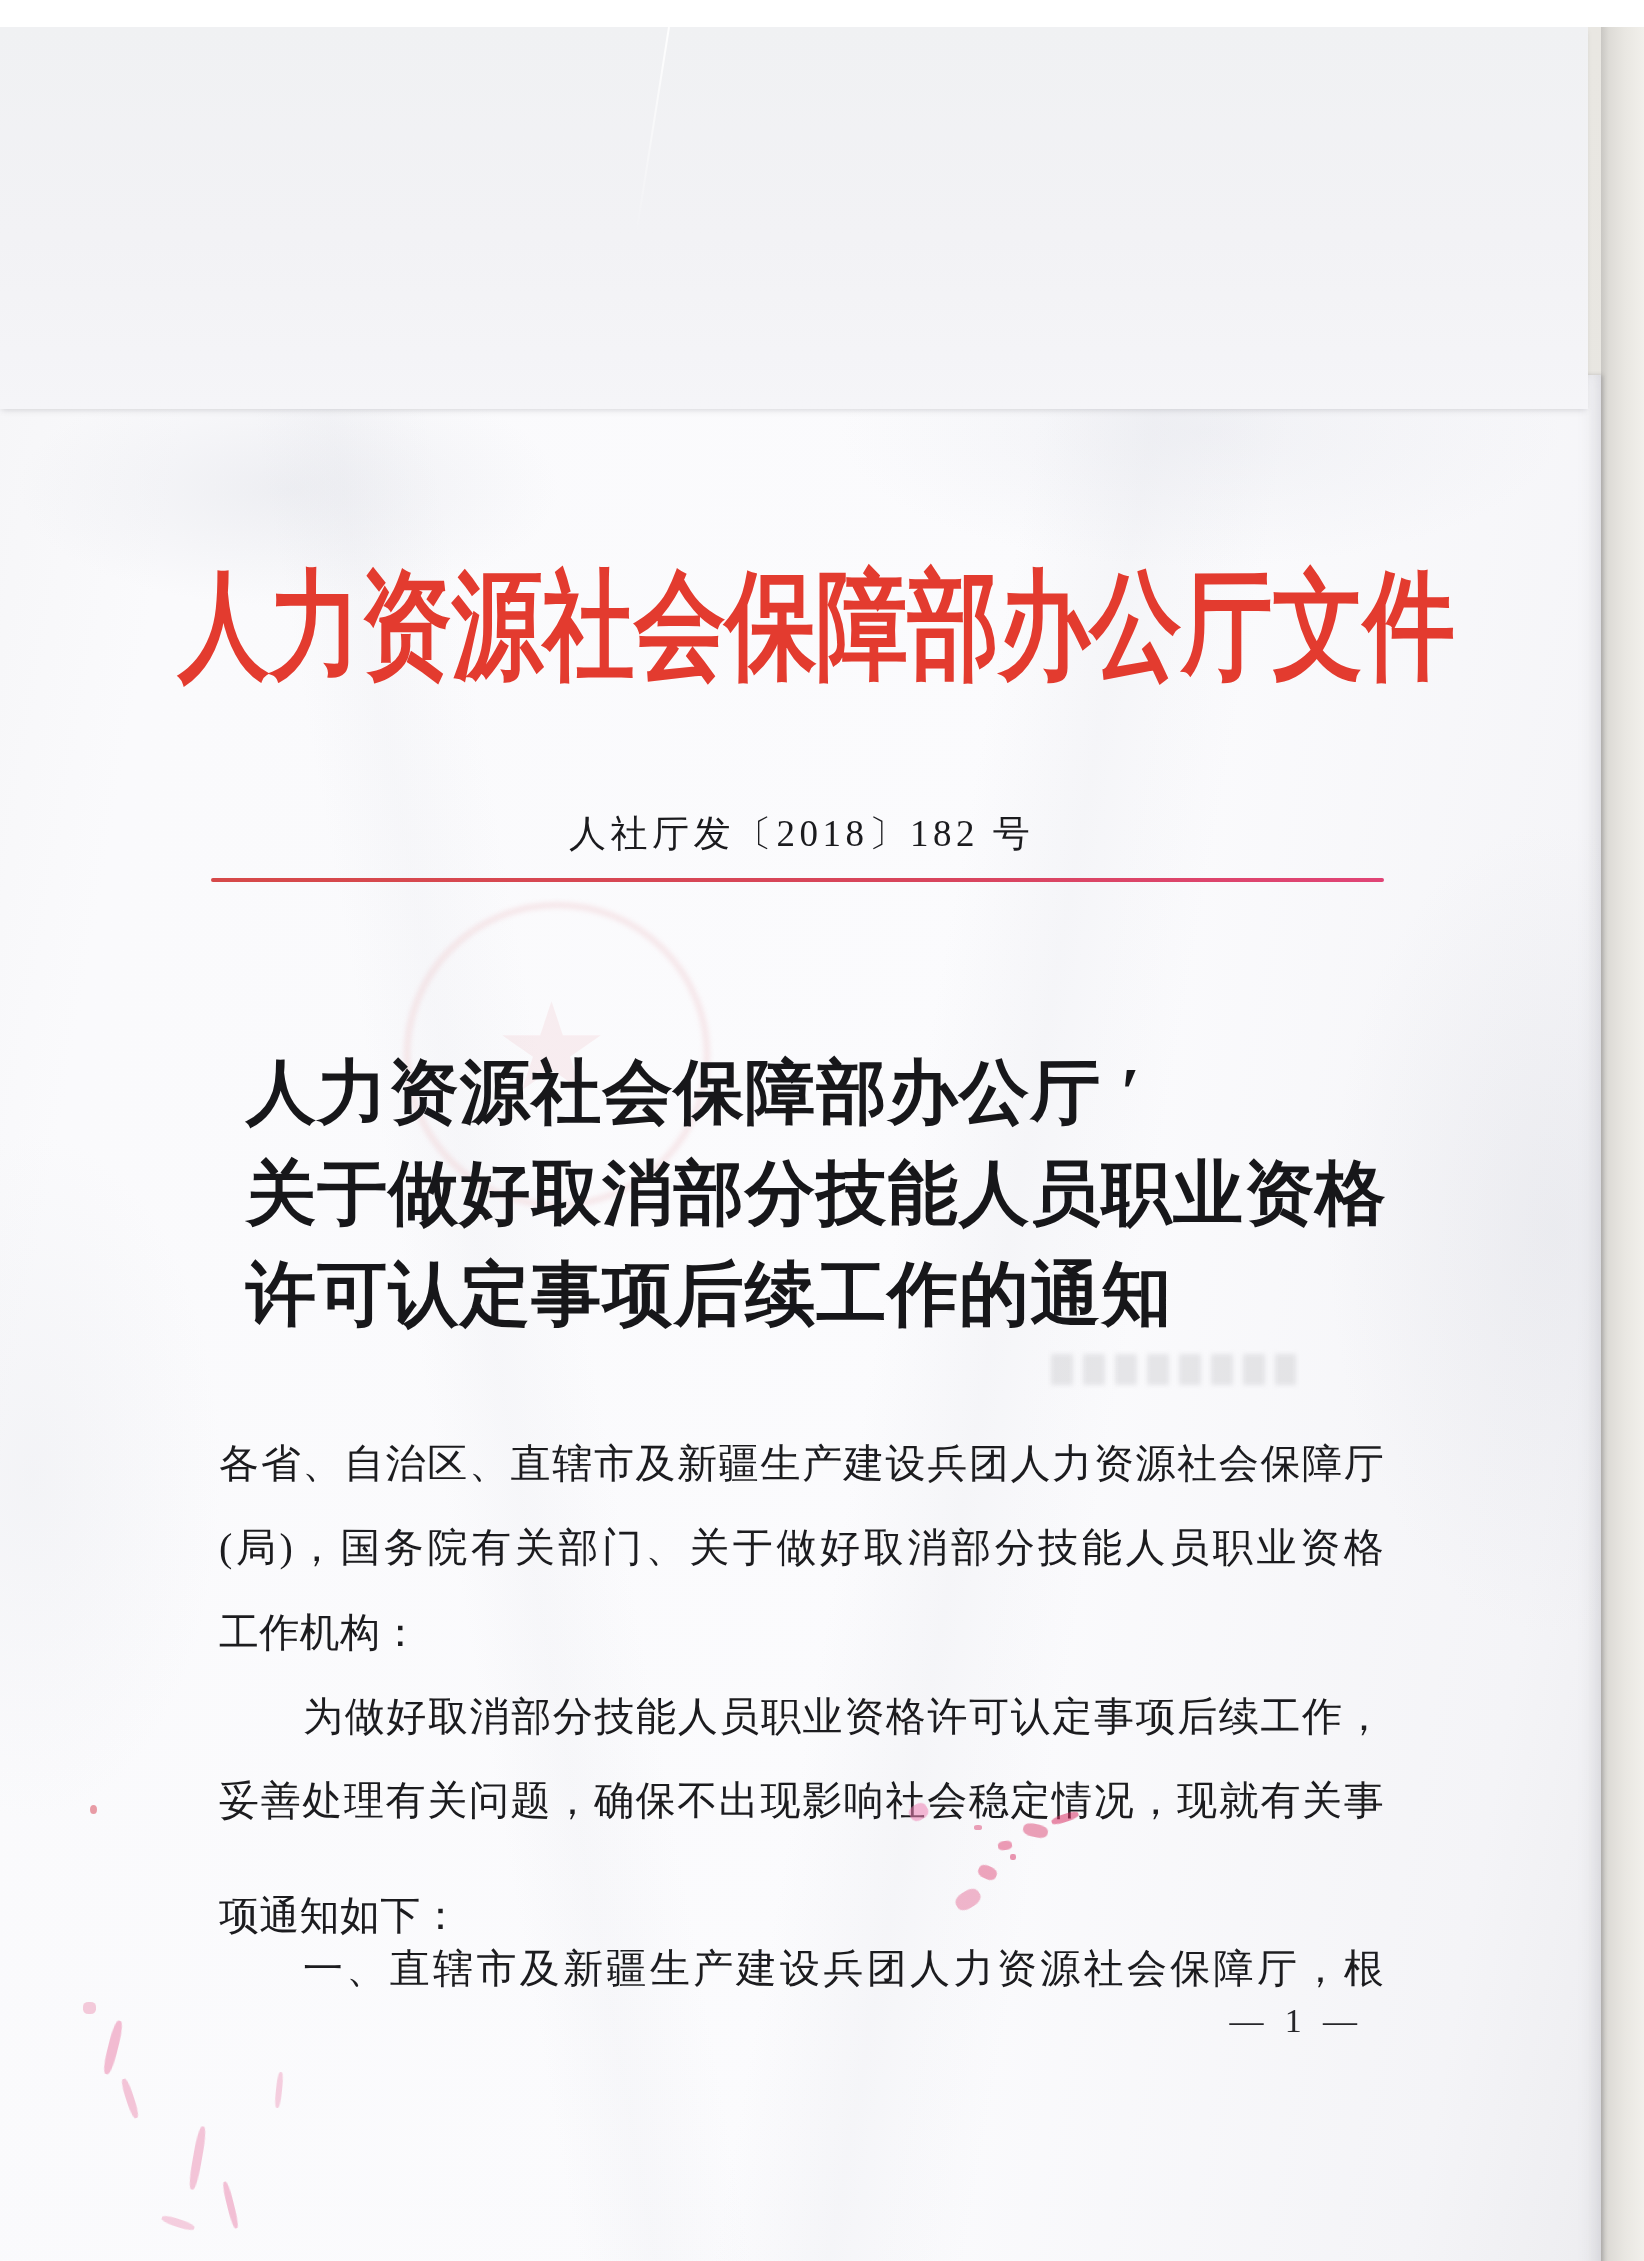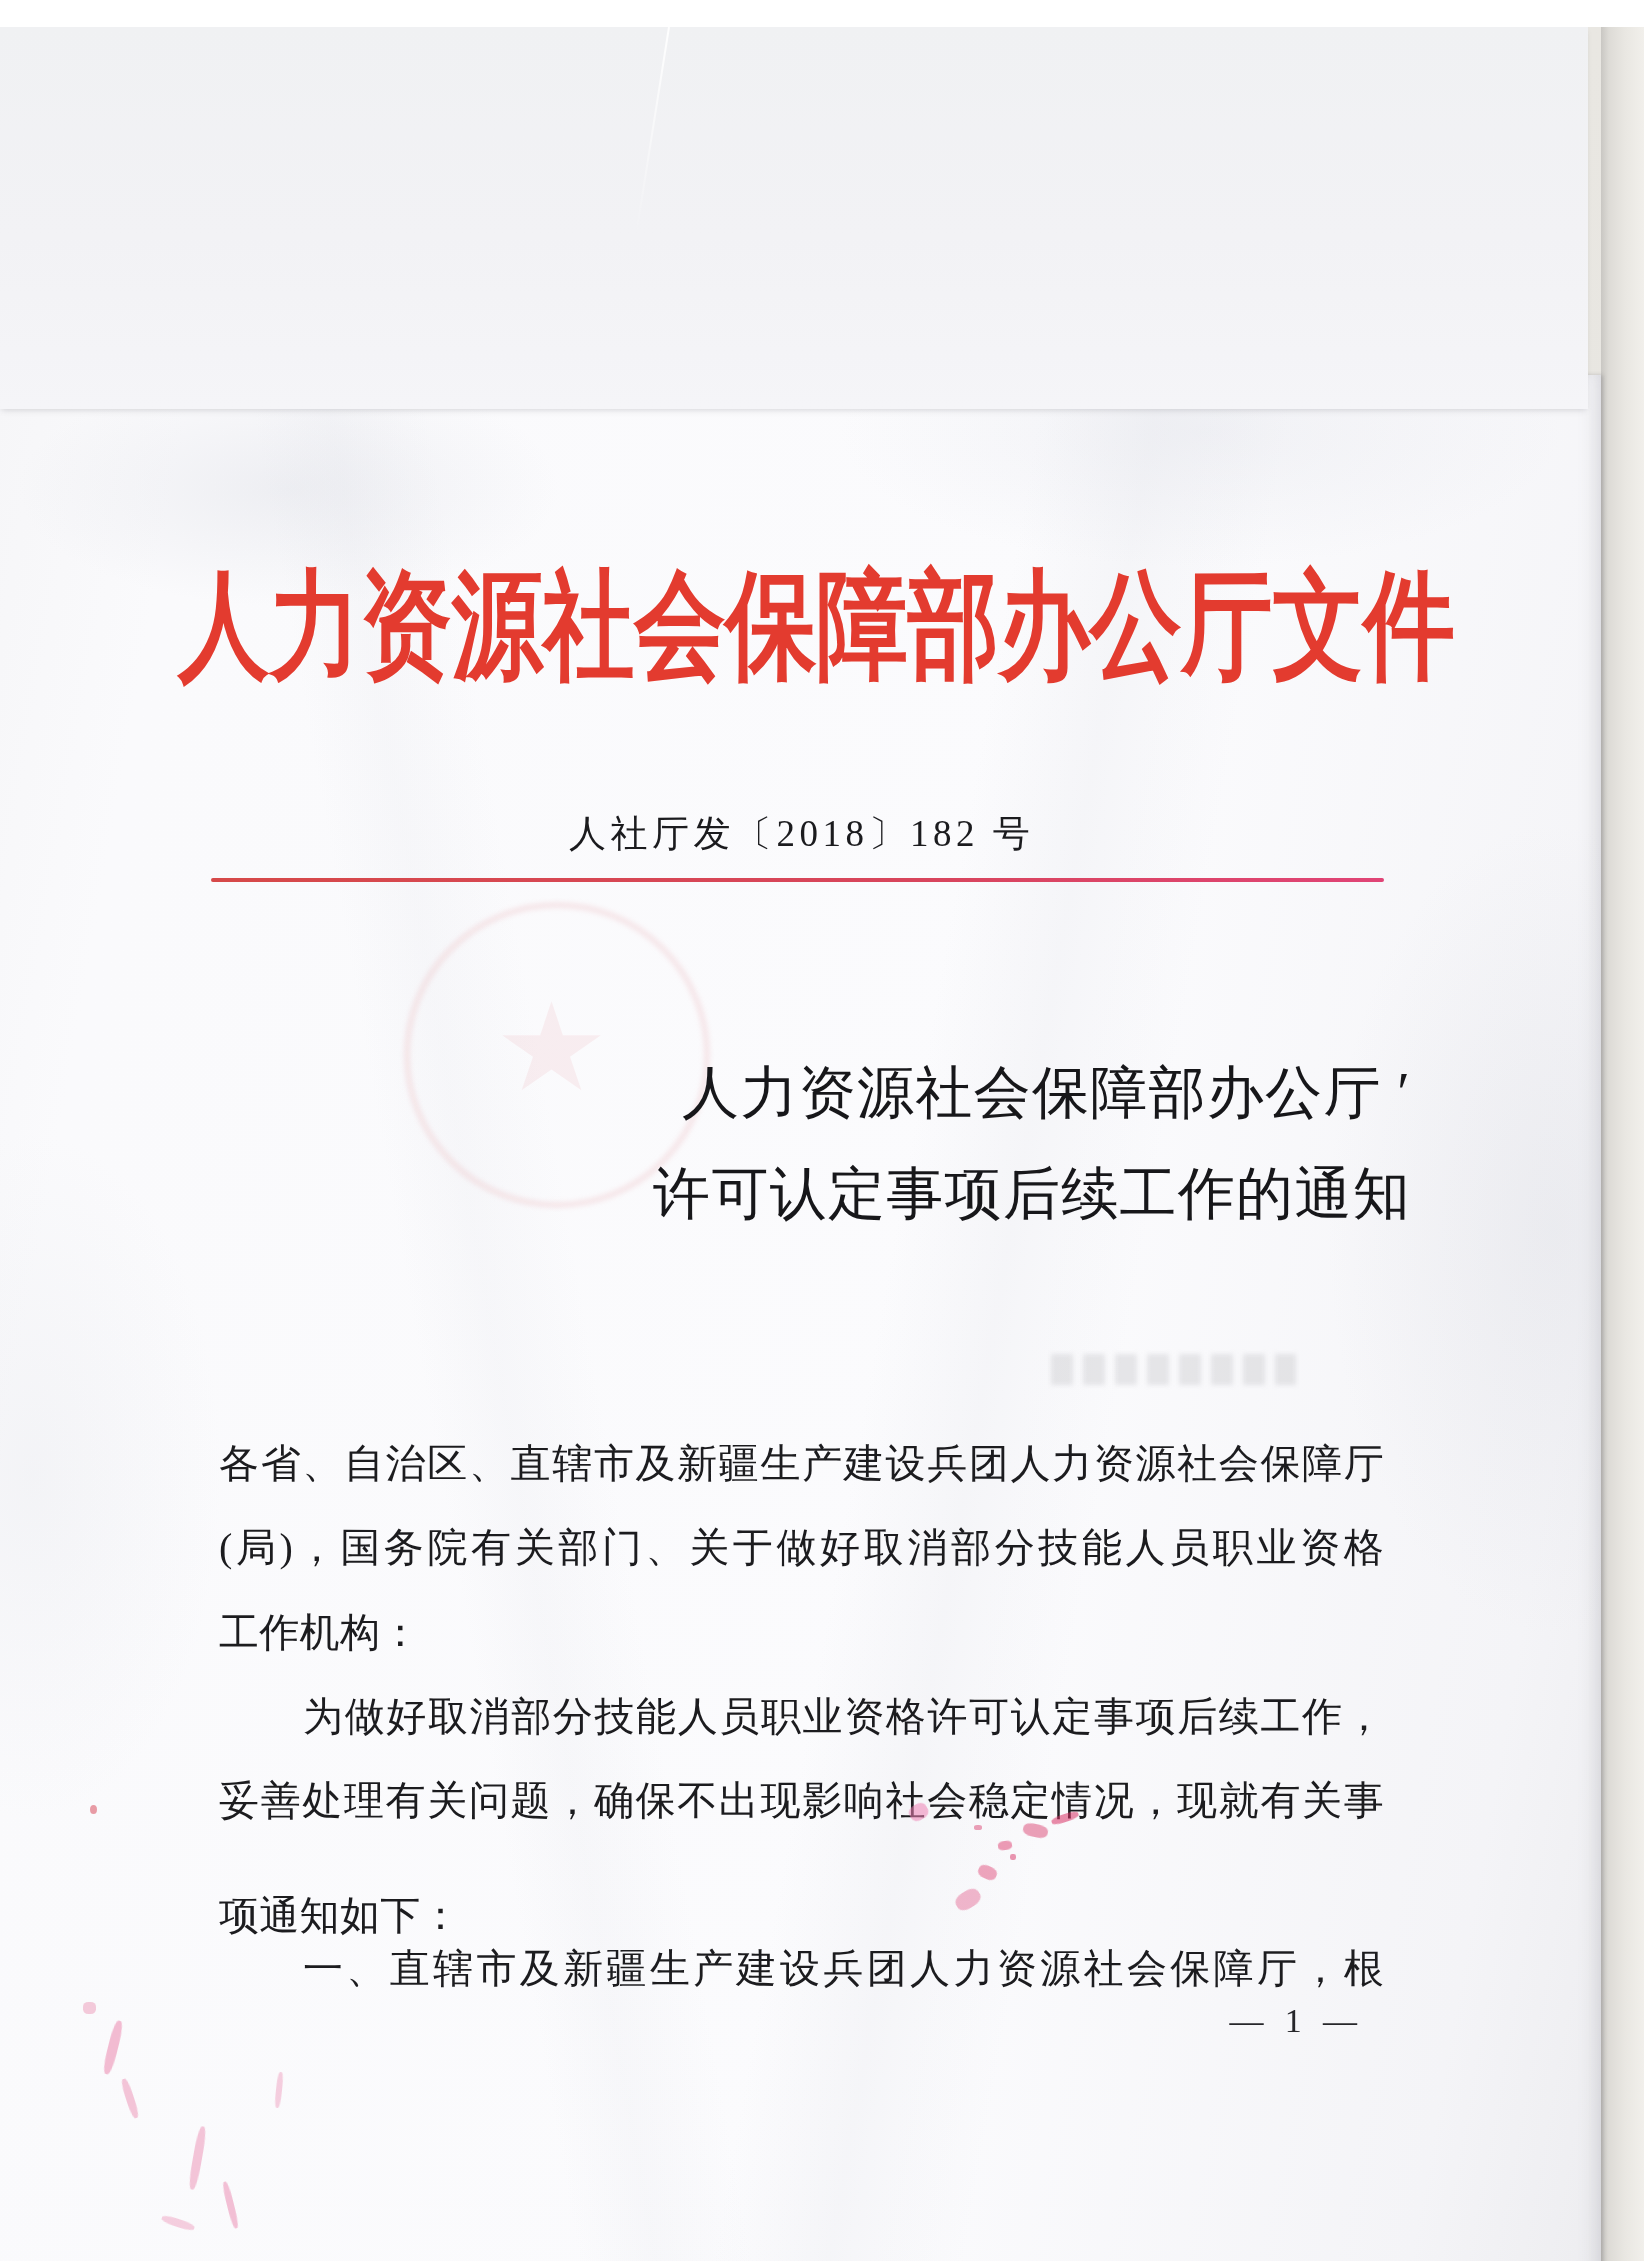--- a/index.html
+++ b/index.html
@@ -65,22 +65,22 @@
     text-align:center;font-size:37px;line-height:41px;color:#1b1b1e;
     letter-spacing:4.5px;white-space:nowrap;
   }
   .red-rule{
     position:absolute;left:211px;top:851px;width:1173px;height:3.9px;
     background:linear-gradient(to right,#d64949 0%,#d8455c 60%,#e04476 100%);
     border-radius:1.9px;
   }
   .doc-title{
     position:absolute;left:246px;top:1027px;width:1165px;
-    text-align:right;color:#17171a;font-weight:normal;
-    font-size:57px;
+    text-align:left;color:#17171a;font-weight:bold;
+    font-size:70px;
   }
   .tline{height:101px;line-height:77px;letter-spacing:1.3px;white-space:nowrap;}
   .bline{
     position:absolute;left:219px;width:1165px;
     font-size:40px;line-height:49px;color:#1c1c1f;
     text-align:justify;text-align-last:justify;
     letter-spacing:0.3px;white-space:nowrap;
   }
   .bline.short{text-align-last:left;}
   .bline.ind{text-indent:84px;}
@@ -139,20 +139,21 @@
   <div class="seal-star"></div>
 
   <div class="letterhead">人力资源社会保障部办公厅文件</div>
 
   <div class="doc-no">人社厅发〔2018〕182 号</div>
 
   <div class="red-rule"></div>
 
   <div class="doc-title">
     <div class="tline">人力资源社会保障部办公厅 ′</div>
+    <div class="tline">关于做好取消部分技能人员职业资格</div>
     <div class="tline">许可认定事项后续工作的通知</div>
   </div>
 
   <div class="ghost-band"></div>
 
   <div class="bline" style="top:1412px">各省、自治区、直辖市及新疆生产建设兵团人力资源社会保障厅</div>
   <div class="bline" style="top:1496px">(局)，国务院有关部门、关于做好取消部分技能人员职业资格</div>
   <div class="bline short" style="top:1581px">工作机构：</div>
   <div class="bline ind" style="top:1665px">为做好取消部分技能人员职业资格许可认定事项后续工作，</div>
   <div class="bline" style="top:1749px">妥善处理有关问题，确保不出现影响社会稳定情况，现就有关事</div>

